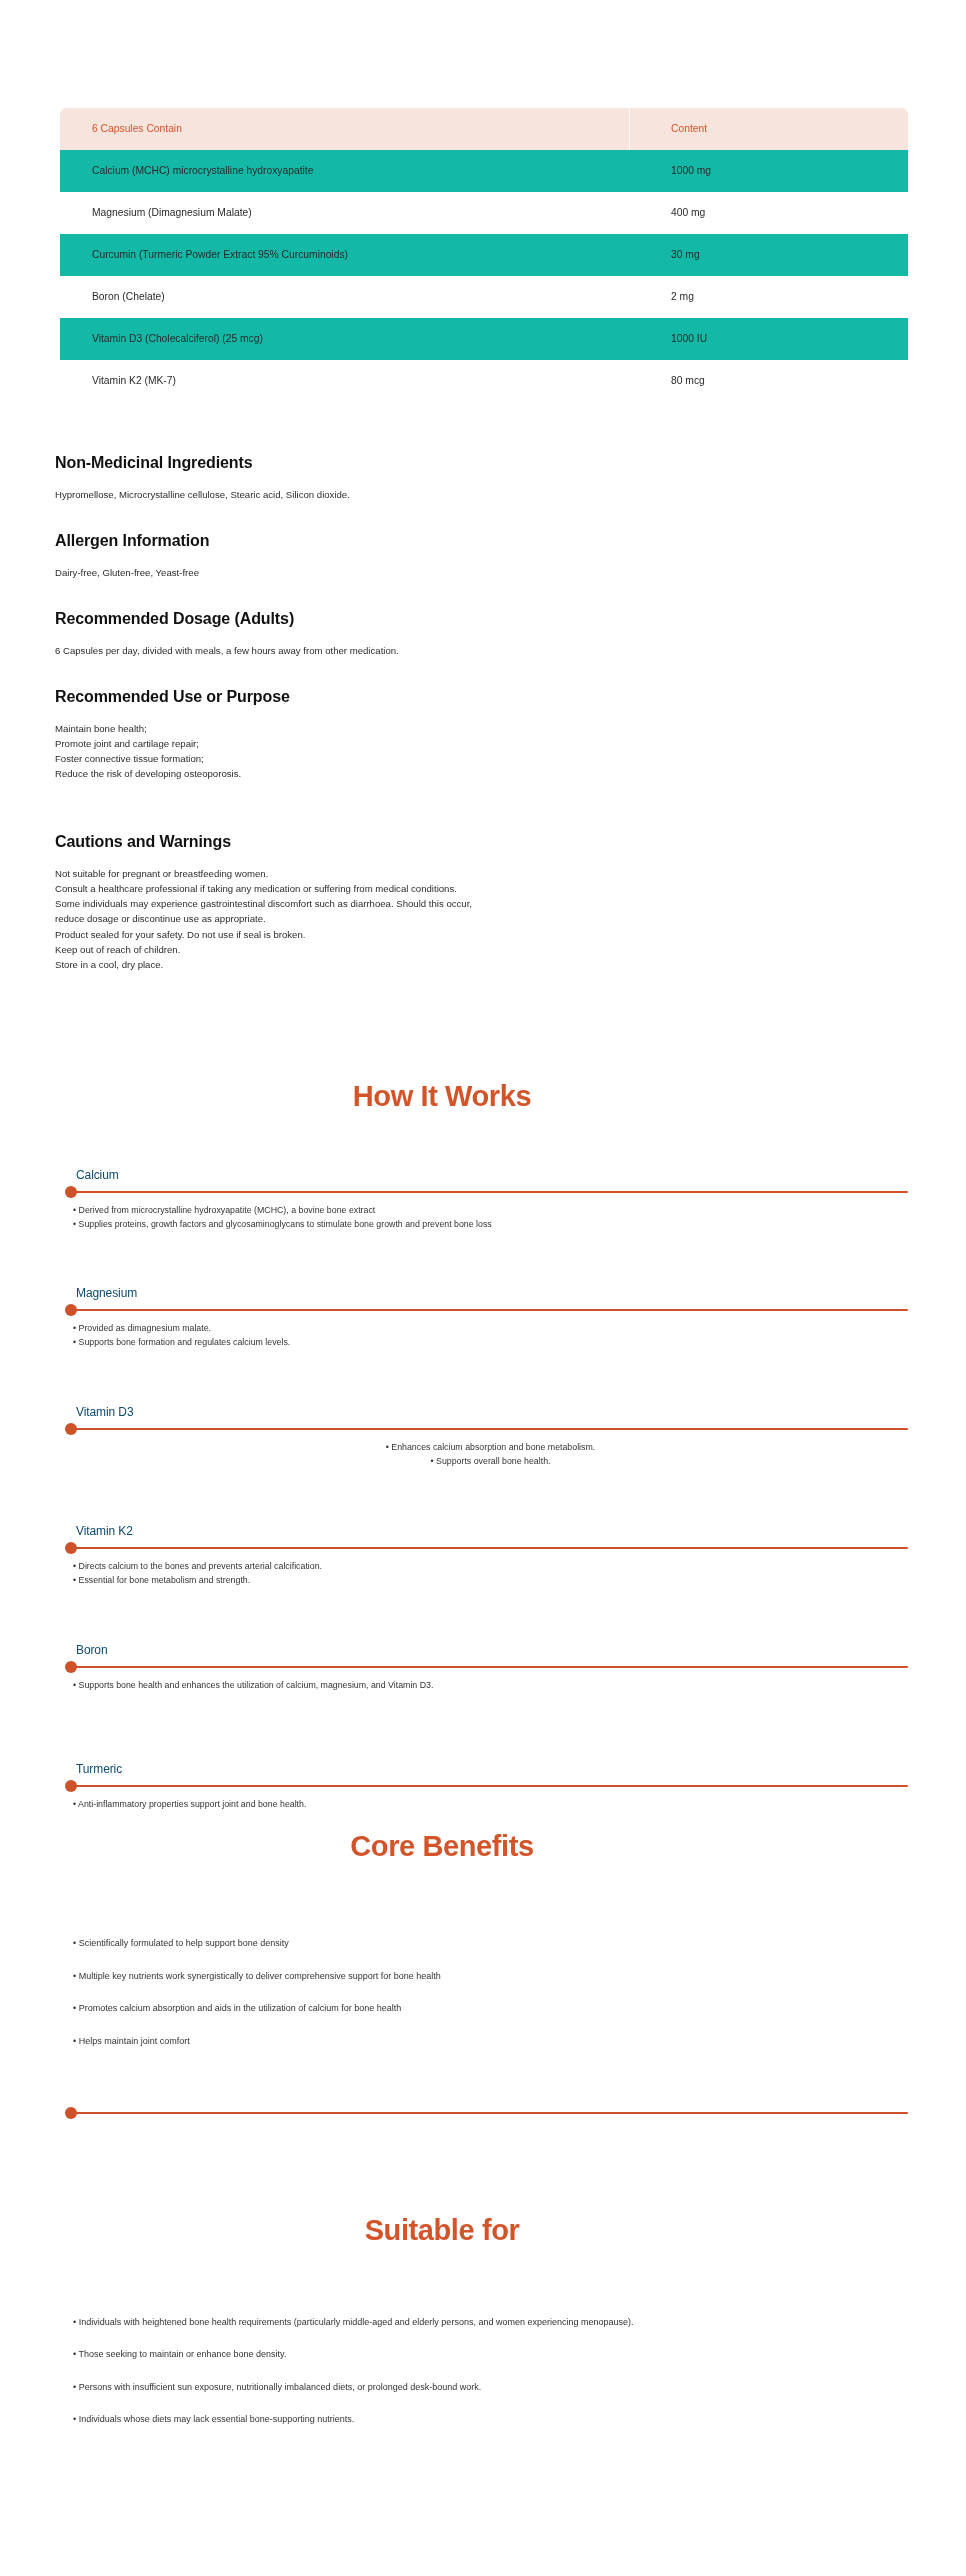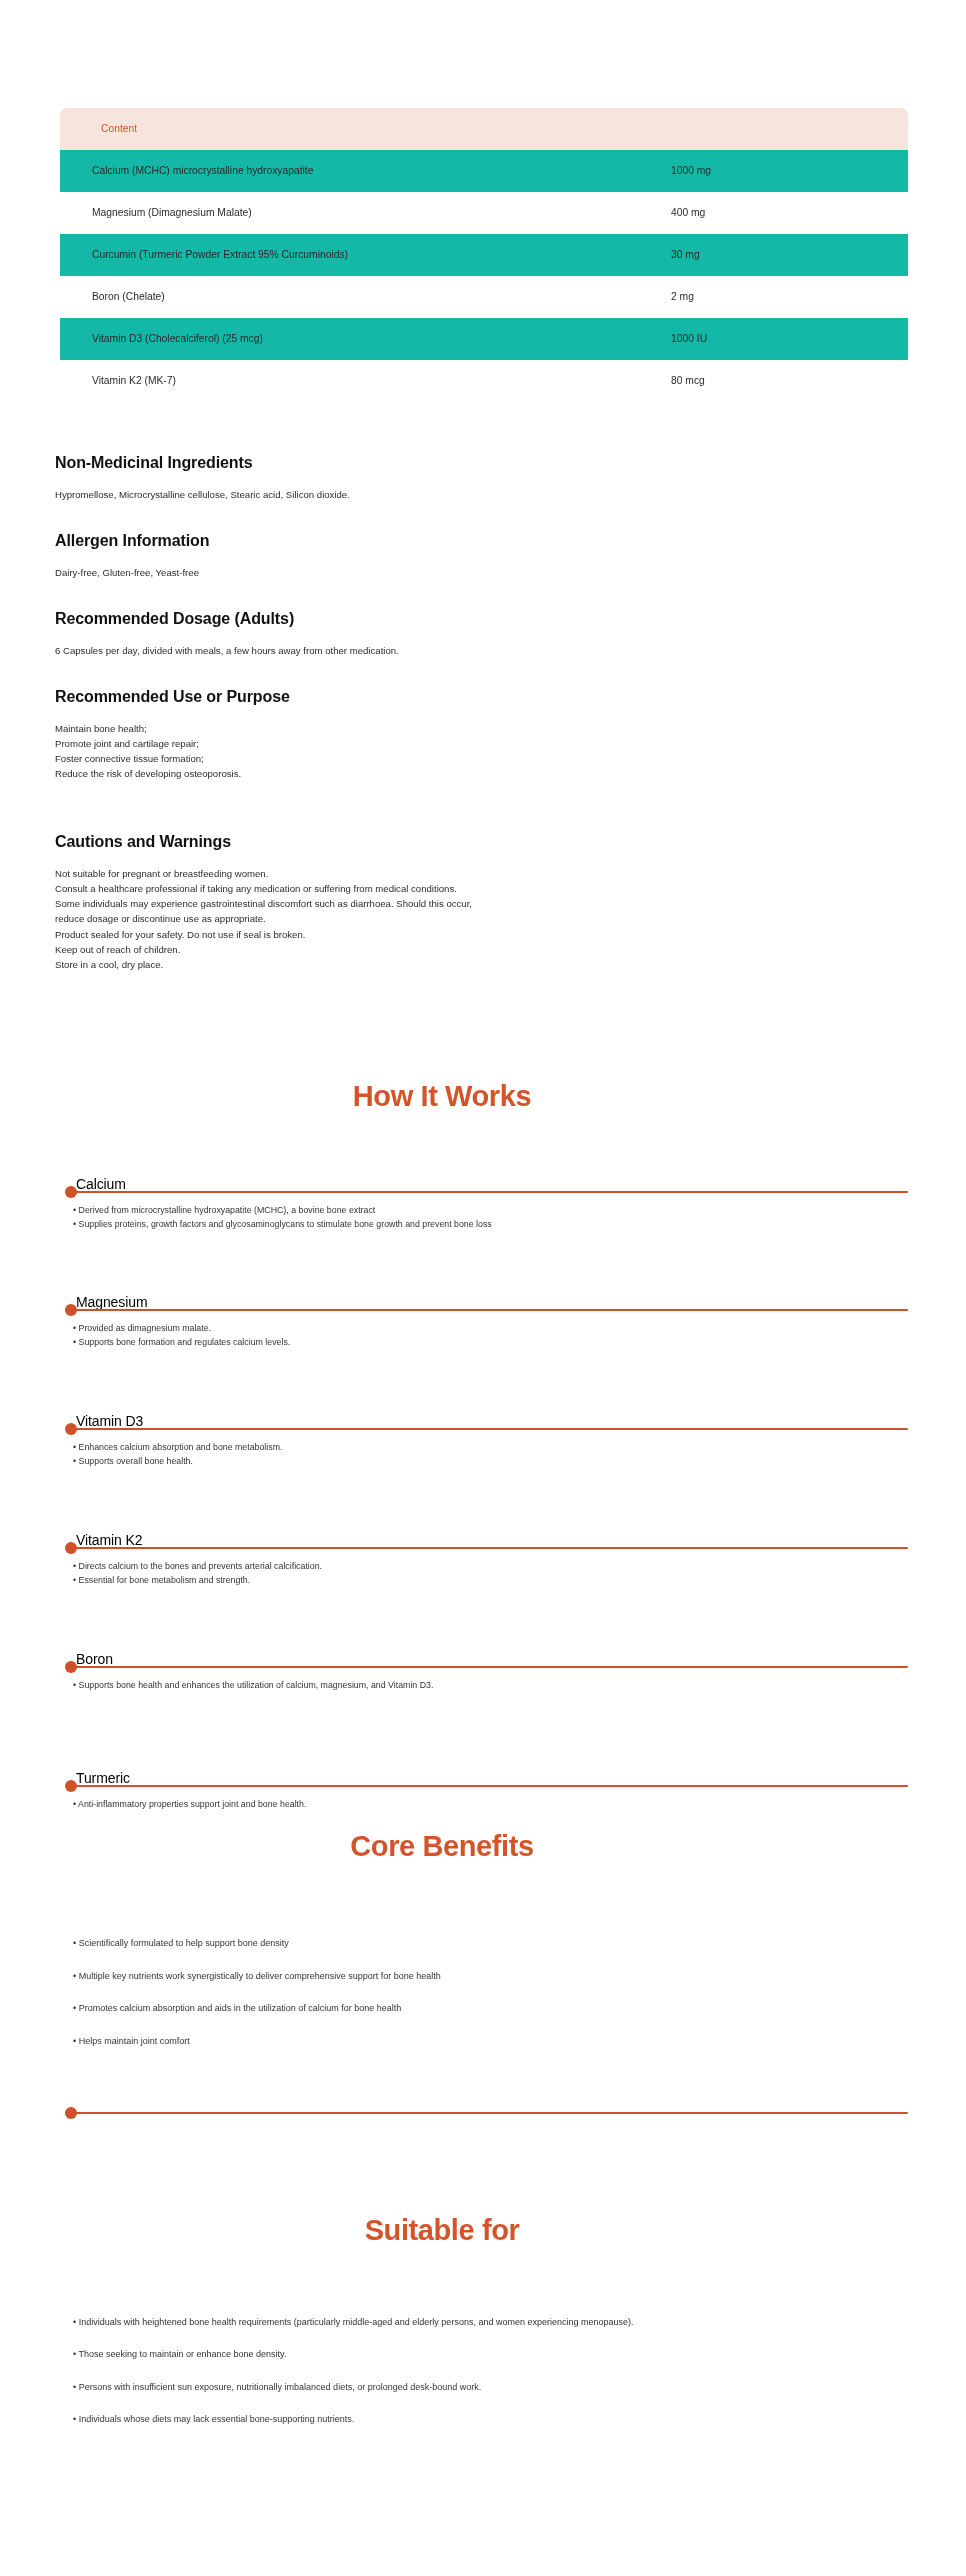--- a/index.html
+++ b/index.html
@@ -105,24 +105,24 @@
     color: #d4542a;
     letter-spacing: -0.4px;
   }
 
   
   .hiw-entry { position: absolute; left: 0; width: 966px; }
 
   .hiw-name {
     position: absolute;
     left: 76px;
-    top: 16px;
-    font-size: 14px;
+    top: 8px;
+    font-size: 12px;
     font-weight: 400;
-    color: #000000;
+    color: #0c4a6e;
     letter-spacing: -0.1px;
     white-space: nowrap;
   }
 
   .rule {
     position: absolute;
     left: 66px;
     width: 842px;
     height: 2.1px;
     background: #cf5129;
@@ -172,20 +172,21 @@
   }
 </style>
 </head>
 <body>
 
 <div class="page">
 
   <div class="facts-table">
 
     <div class="facts-row head">
+      <div class="facts-col-name">6 Capsules Contain</div>
       <div class="facts-col-content">Content</div>
     </div>
 
     <div class="facts-row zebra first">
       <div class="facts-col-name">Calcium (MCHC) microcrystalline hydroxyapatite</div>
       <div class="facts-col-content">1000 mg</div>
     </div>
 
     <div class="facts-row">
       <div class="facts-col-name">Magnesium (Dimagnesium Malate)</div>
@@ -271,21 +272,21 @@
 
   <div class="hiw-entry" style="top:1278px; height:71px;">
     <div class="hiw-name">Magnesium</div>
     <div class="rule" style="top:31px;"></div>
     <div class="hiw-bullets" style="top:44px;">
       <div class="bullet">• Provided as dimagnesium malate.</div>
       <div class="bullet">• Supports bone formation and regulates calcium levels.</div>
     </div>
   </div>
 
-  <div class="hiw-entry" style="top:1397px; height:71px;">
+  <div class="hiw-entry" style="top:1397px; height:71px;text-align:center;">
     <div class="hiw-name">Vitamin D3</div>
     <div class="rule" style="top:31px;"></div>
     <div class="hiw-bullets" style="top:44px;">
       <div class="bullet">• Enhances calcium absorption and bone metabolism.</div>
       <div class="bullet">• Supports overall bone health.</div>
     </div>
   </div>
 
   <div class="hiw-entry" style="top:1516px; height:71px;">
     <div class="hiw-name">Vitamin K2</div>

